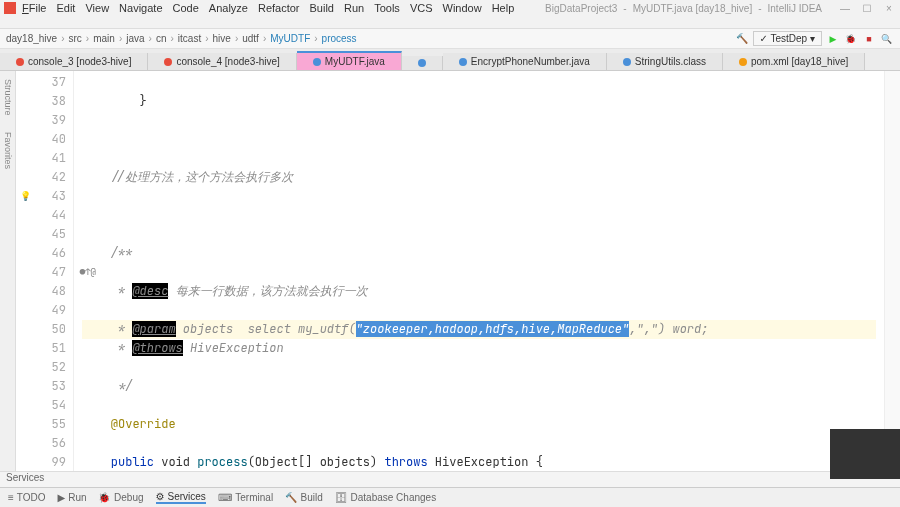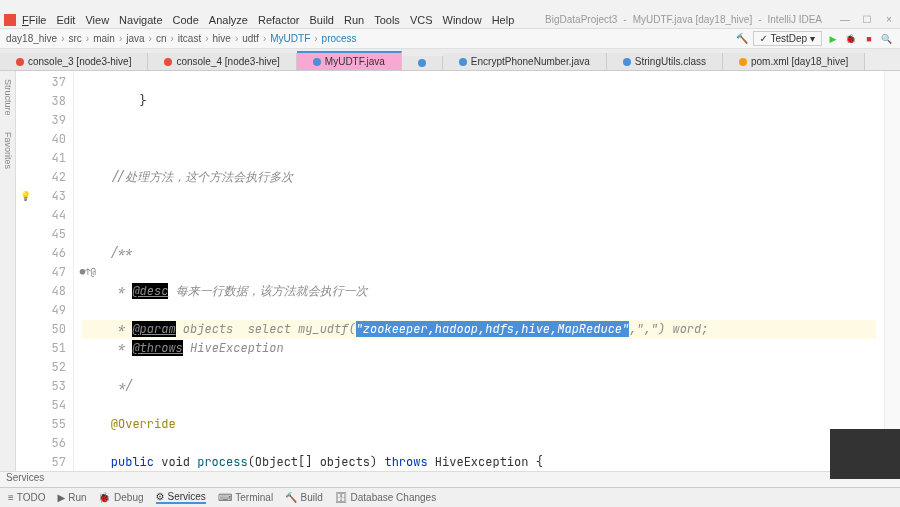--- a/index.html
+++ b/index.html
@@ -1,17 +1,17 @@
 <!DOCTYPE html>
 <html><head>
   <meta charset="utf-8">
   <style>
     * { margin: 0; padding: 0; box-sizing: border-box; }
     body { font-family: "Segoe UI", sans-serif; font-size: 11px; background: #fff; color: #333; overflow: hidden; width: 900px; height: 507px; }
-    .titlebar { height: 22px; background: #f2f2f2; display: flex; align-items: flex-start; padding: 14px 4px; border-bottom: 1px solid #ddd; }
+    .titlebar { height: 22px; background: #f2f2f2; display: flex; align-items: flex-end; padding: 14px 4px; border-bottom: 1px solid #ddd; }
     .titlebar .icon { width: 12px; height: 12px; background: #e74c3c; margin-right: 6px; }
     .titlebar .menu { display: flex; gap: 10px; }
     .titlebar .menu span { cursor: pointer; }
     .titlebar .menu span u { text-decoration: underline; }
     .titlebar .right { margin-left: auto; color: #999; font-size: 10px; display: flex; gap: 6px; align-items: center; }
     .win-controls { display: flex; gap: 8px; margin-left: 10px; }
     .win-controls span { width: 14px; text-align: center; cursor: pointer; }
     .navbar { height: 20px; background: #f7f7f7; border-bottom: 1px solid #e0e0e0; display: flex; align-items: center; padding: 0 6px; font-size: 10px; }
     .breadcrumb { display: flex; gap: 4px; color: #555; }
     .breadcrumb .item { color: #555; }
@@ -166,21 +166,21 @@
       <div class="ln marker">47</div>
       <div class="ln">48</div>
     <div class="ln">49</div>
       <div class="ln">50</div>
       <div class="ln">51</div>
       <div class="ln">52</div>
     <div class="ln">53</div>
       <div class="ln">54</div>
       <div class="ln">55</div>
       <div class="ln">56</div>
-      <div class="ln">57</div>
+      <div class="ln">99</div>
   </div>
   <div class="code">
 <div>        <span>}</span></div>
 <div> </div>
 <div>    <span class="cmt">//处理方法，这个方法会执行多次</span></div>
 <div> </div>
 <div>    <span class="doc">/**</span></div>
 <div>    <span class="doc"> * </span><span class="tag">@desc</span><span class="doc"> 每来一行数据，该方法就会执行一次</span></div>
 <div class="hl-line">    <span class="doc"> * </span><span class="tag">@param</span><span class="doc"> objects  select my_udtf(</span><span class="sel">"zookeeper,hadoop,hdfs,hive,MapReduce"</span><span class="doc">,",") word;</span></div>
 <div>    <span class="doc"> * </span><span class="tag">@throws</span><span class="doc"> HiveException</span></div>

